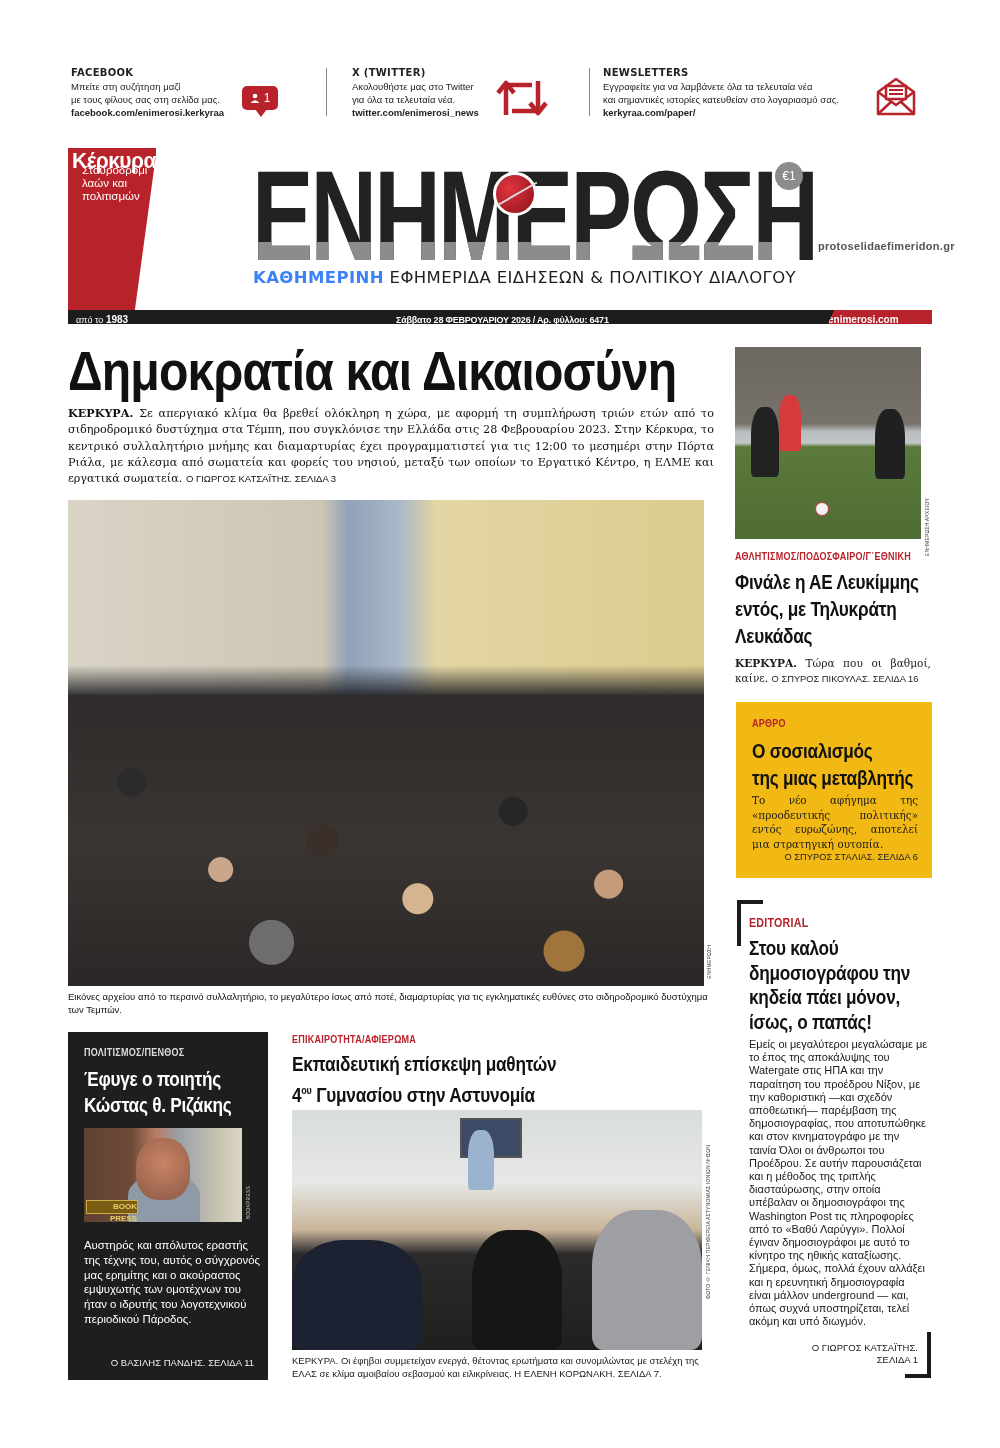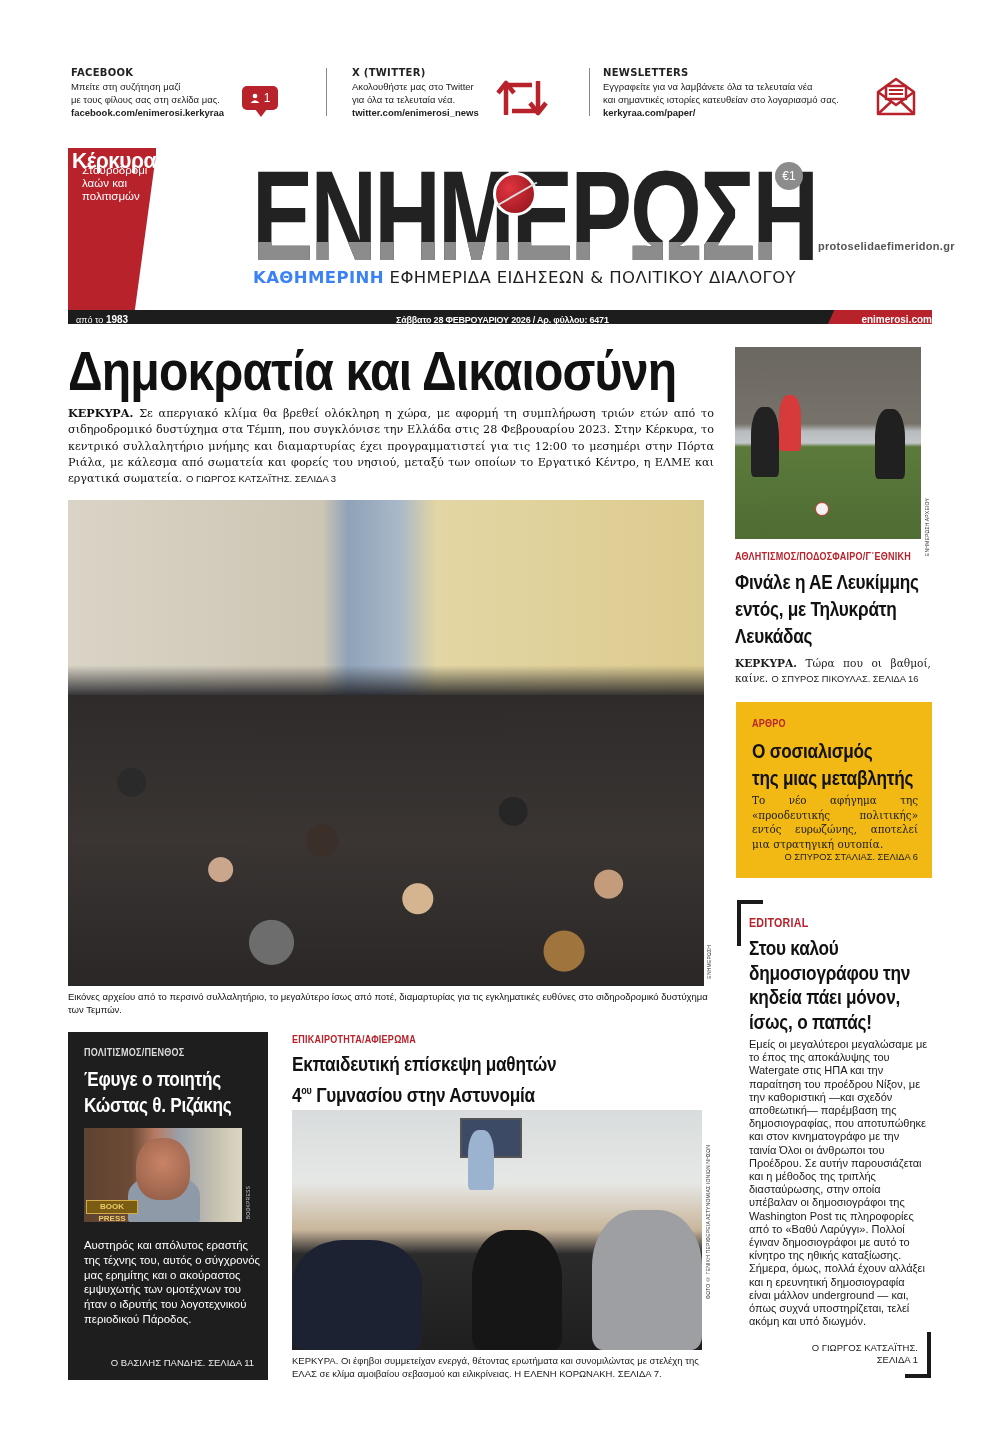--- a/index.html
+++ b/index.html
@@ -31,21 +31,21 @@
   .tagline { position: absolute; left: 253px; top: 268px; font-family: "DejaVu Sans", sans-serif; font-size: 16.5px; letter-spacing: 0.4px; white-space: nowrap; }
   .tagline .red { color: #3b82f6; font-weight: bold; }
   .tagline .dark { color: #1f1f1f; }
   .protoselida { position: absolute; left: 818px; top: 240px; font-size: 11px; color: #555; font-weight: bold; letter-spacing: 0.3px; }
 
   
   .date-bar { position: absolute; left: 68px; top: 310px; width: 864px; height: 14px; background: #1d1d1d; color: #fff; font-size: 9px; line-height: 20px; }
   .date-bar .since { position: absolute; left: 8px; }
   .date-bar .since b { font-size: 10px; }
   .date-bar .date { position: absolute; left: 328px; font-weight: bold; letter-spacing: -0.2px; }
-  .date-bar .site { position: absolute; right: 0; top: 0; height: 14px; width: 104px; background: #b8222b; clip-path: polygon(6% 0, 100% 0, 100% 100%, 0 100%); text-align: right; font-weight: bold; font-size: 10px; }
+  .date-bar .site { position: absolute; right: 0; top: 0; height: 14px; width: 104px; background: #b8222b; clip-path: polygon(6% 0, 100% 0, 100% 100%, 0 100%); text-align: left; font-weight: bold; font-size: 10px; }
 
   
   .main-headline { position: absolute; left: 68px; top: 338px; font-family: "Liberation Sans", sans-serif; font-weight: bold; font-size: 56px; letter-spacing: -1px; color: #111; transform: scaleX(0.86); transform-origin: left top; white-space: nowrap; }
   .lead { position: absolute; left: 68px; top: 405px; width: 646px; font-family: "DejaVu Serif", serif; font-size: 11.2px; line-height: 16.3px; text-align: justify; color: #111; }
   .lead .kicker-bold { font-weight: bold; }
   .lead .byline { font-family: "Liberation Sans", sans-serif; font-size: 9.5px; }
 
   .photo { position: absolute; overflow: hidden; }
   .photo-main { left: 68px; top: 500px; width: 636px; height: 486px;
     background:
@@ -93,21 +93,21 @@
   .ed-body { position: absolute; left: 749px; top: 1038px; width: 180px; font-size: 11px; line-height: 13.2px; color: #1a1a1a; }
   .ed-by { position: absolute; left: 749px; top: 1342px; width: 169px; text-align: right; font-size: 9.5px; line-height: 12px; }
 
   
   .obit-box { position: absolute; left: 68px; top: 1032px; width: 200px; height: 348px; background: #1e1e1e; }
   .obit-kicker { position: absolute; left: 84px; top: 1046px; color: #ddd; font-size: 11px; }
   .obit-head { position: absolute; left: 84px; top: 1066px; color: #fff; font-size: 21px; line-height: 26px; }
   .photo-obit { left: 84px; top: 1128px; width: 158px; height: 94px; background: linear-gradient(90deg, #5e4330 0%, #6c4a36 30%, #b87a62 45%, #9aa0a9 60%, #c9c3b1 85%, #dcd6c4 100%); }
   .obit-face { position: absolute; left: 52px; top: 10px; width: 54px; height: 62px; border-radius: 45% 45% 40% 40%; background: radial-gradient(circle at 50% 40%, #c98366, #8d5a45); }
   .obit-beard { position: absolute; left: 44px; top: 48px; width: 72px; height: 48px; border-radius: 40% 40% 10% 10%; background: #8e9aa8; }
-  .bookpress { position: absolute; left: 2px; top: 72px; width: 52px; height: 14px; background: #7a5c12; border: 1px solid #d2ac48; color: #e9cc6a; font-size: 8px; font-weight: bold; text-align: center; line-height: 12px; }
+  .bookpress { position: absolute; left: 2px; top: 72px; width: 52px; height: 14px; background: #7a5c12; border: 1px solid #d2ac48; color: #e9cc6a; font-size: 8px; font-weight: bold; text-align: right; line-height: 12px; }
   .obit-body { position: absolute; left: 84px; top: 1238px; width: 180px; color: #fff; font-size: 11.4px; line-height: 14.8px; }
   .obit-by { position: absolute; left: 84px; top: 1357px; width: 170px; text-align: right; color: #eee; font-size: 9.5px; }
 
   
   .edu-kicker { position: absolute; left: 292px; top: 1033px; }
   .edu-head { position: absolute; left: 292px; top: 1050px; font-size: 21px; line-height: 27px; }
   .edu-head sup { font-size: 11px; }
   .photo-edu { left: 292px; top: 1110px; width: 410px; height: 240px; background: linear-gradient(180deg, #d8dcdc 0%, #e6e8e6 30%, #c9b59a 50%, #2b2b2c 60%, #1f1f20 100%); }
   .screen { position: absolute; left: 168px; top: 8px; width: 62px; height: 40px; background: #3c4a66; border: 2px solid #555; }
   .edu-caption { position: absolute; left: 292px; top: 1355px; width: 420px; font-size: 9.5px; line-height: 12.5px; }

